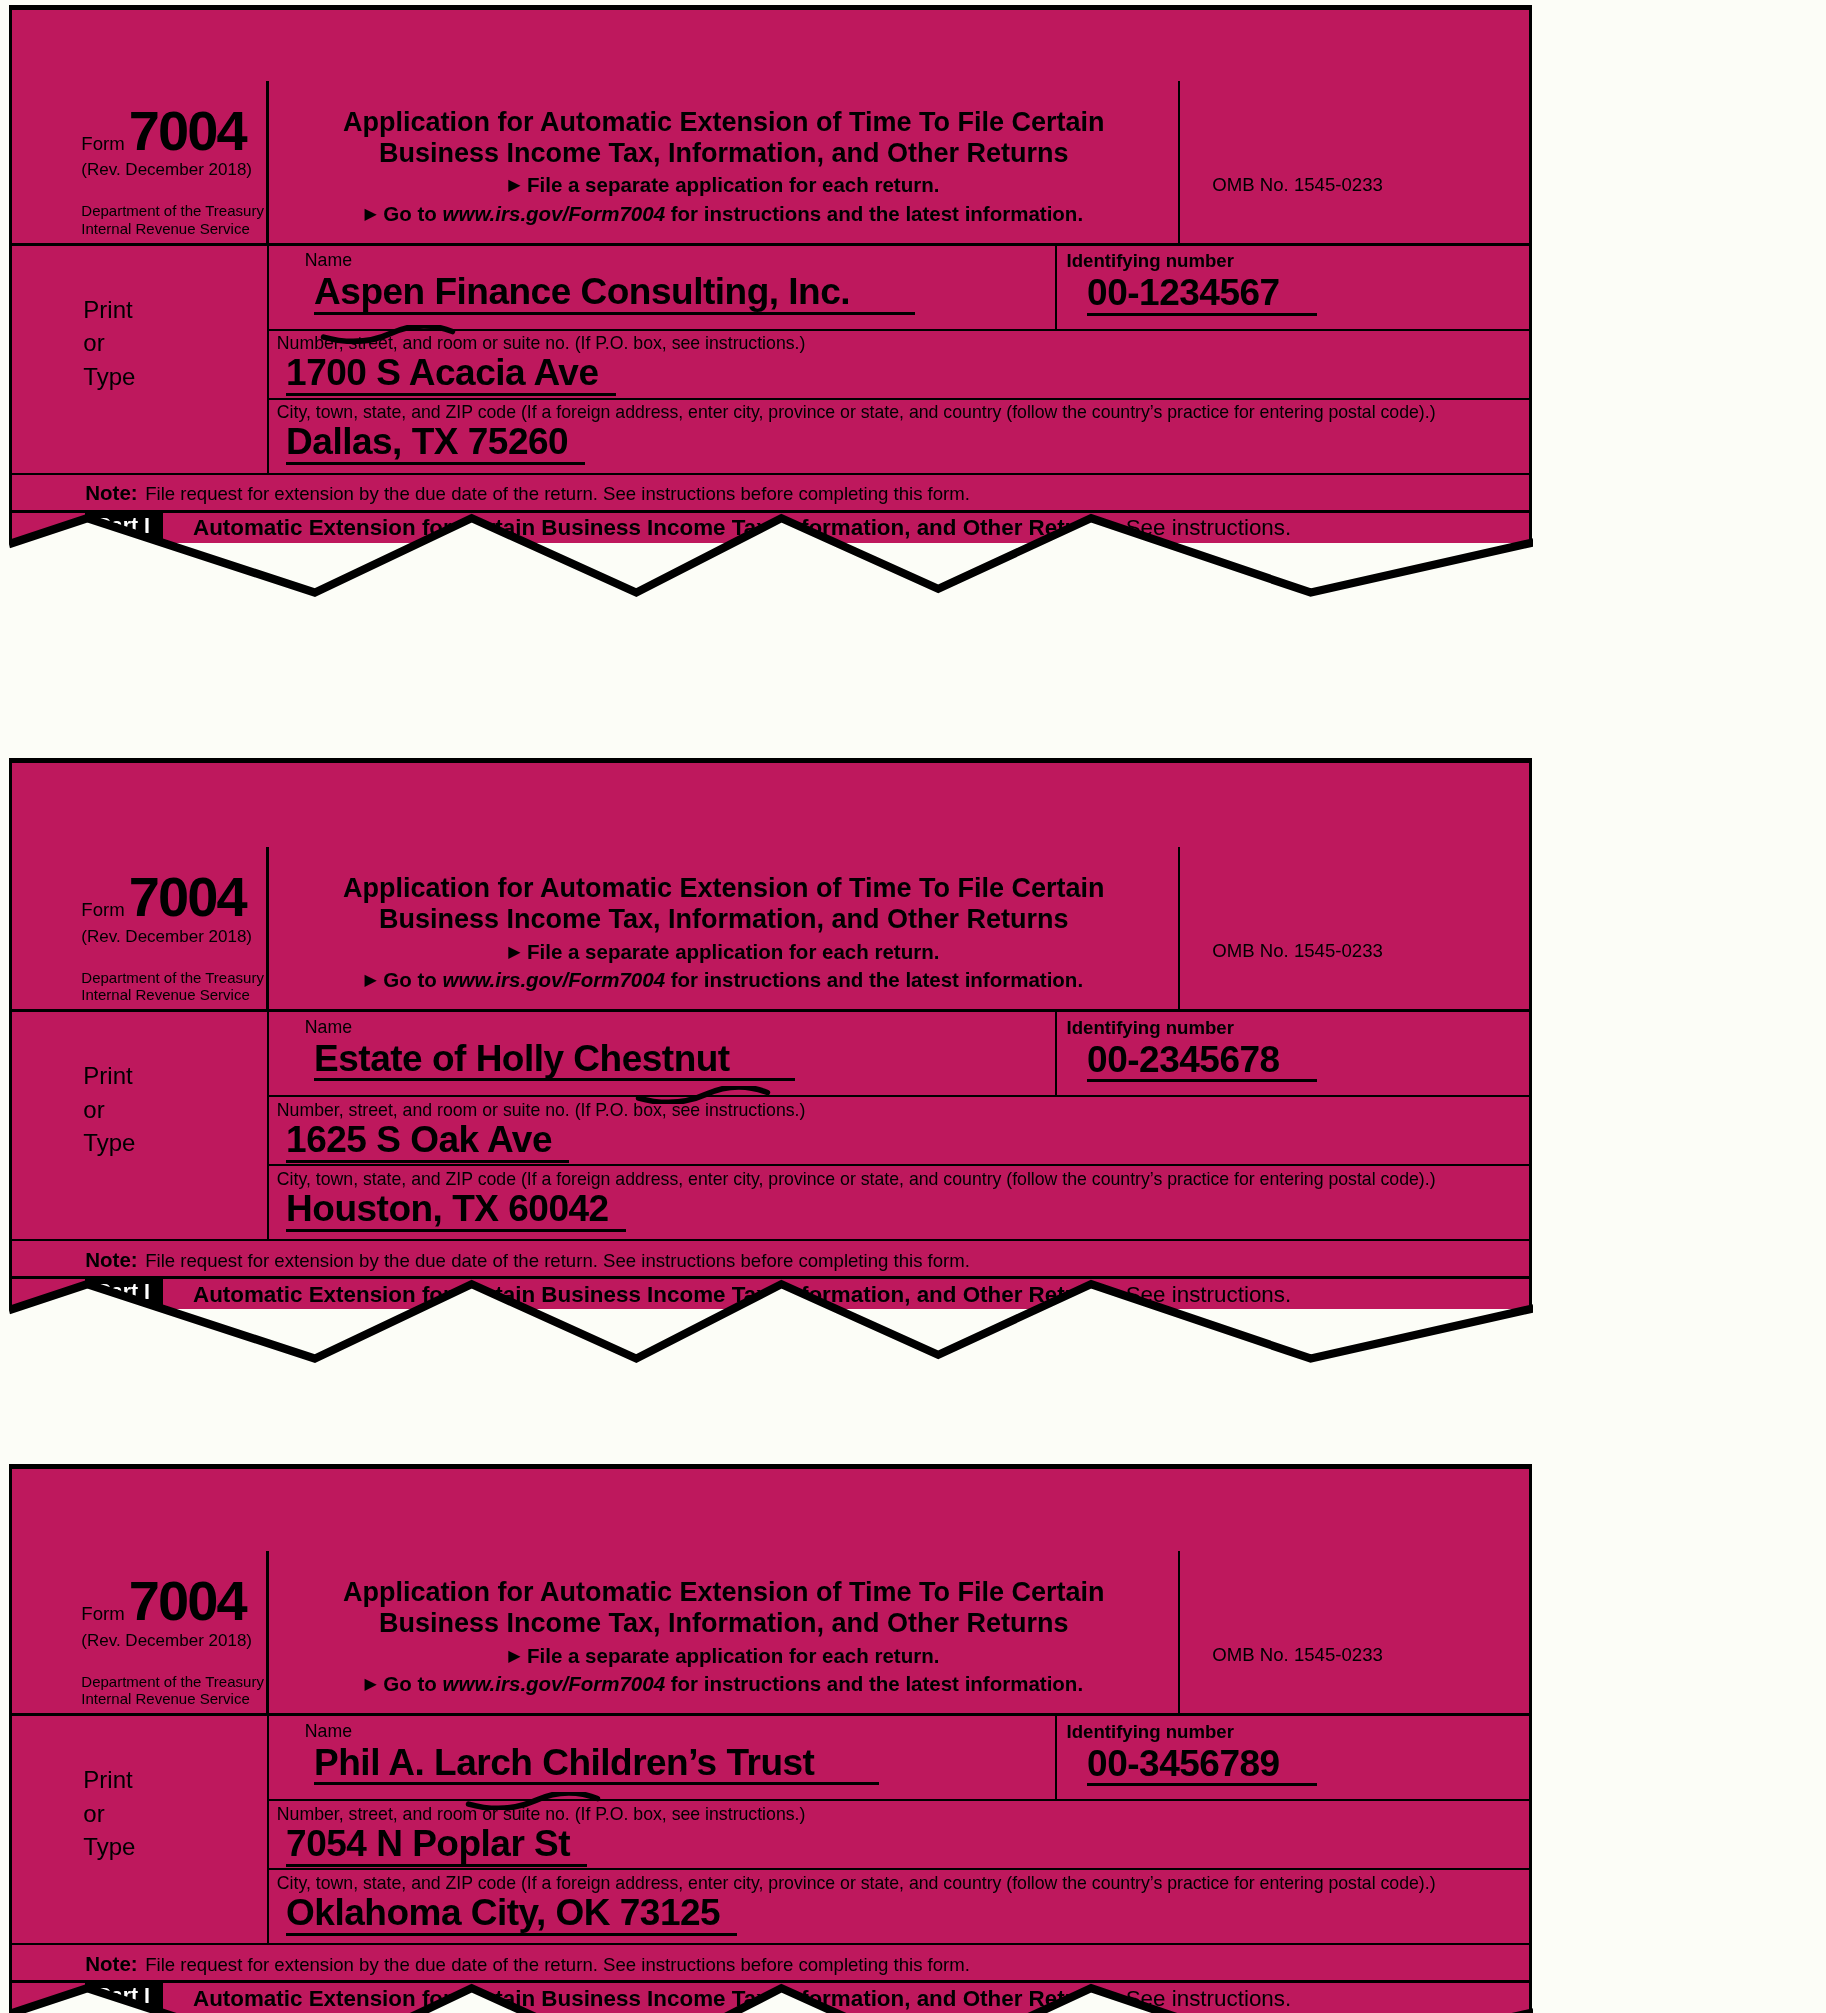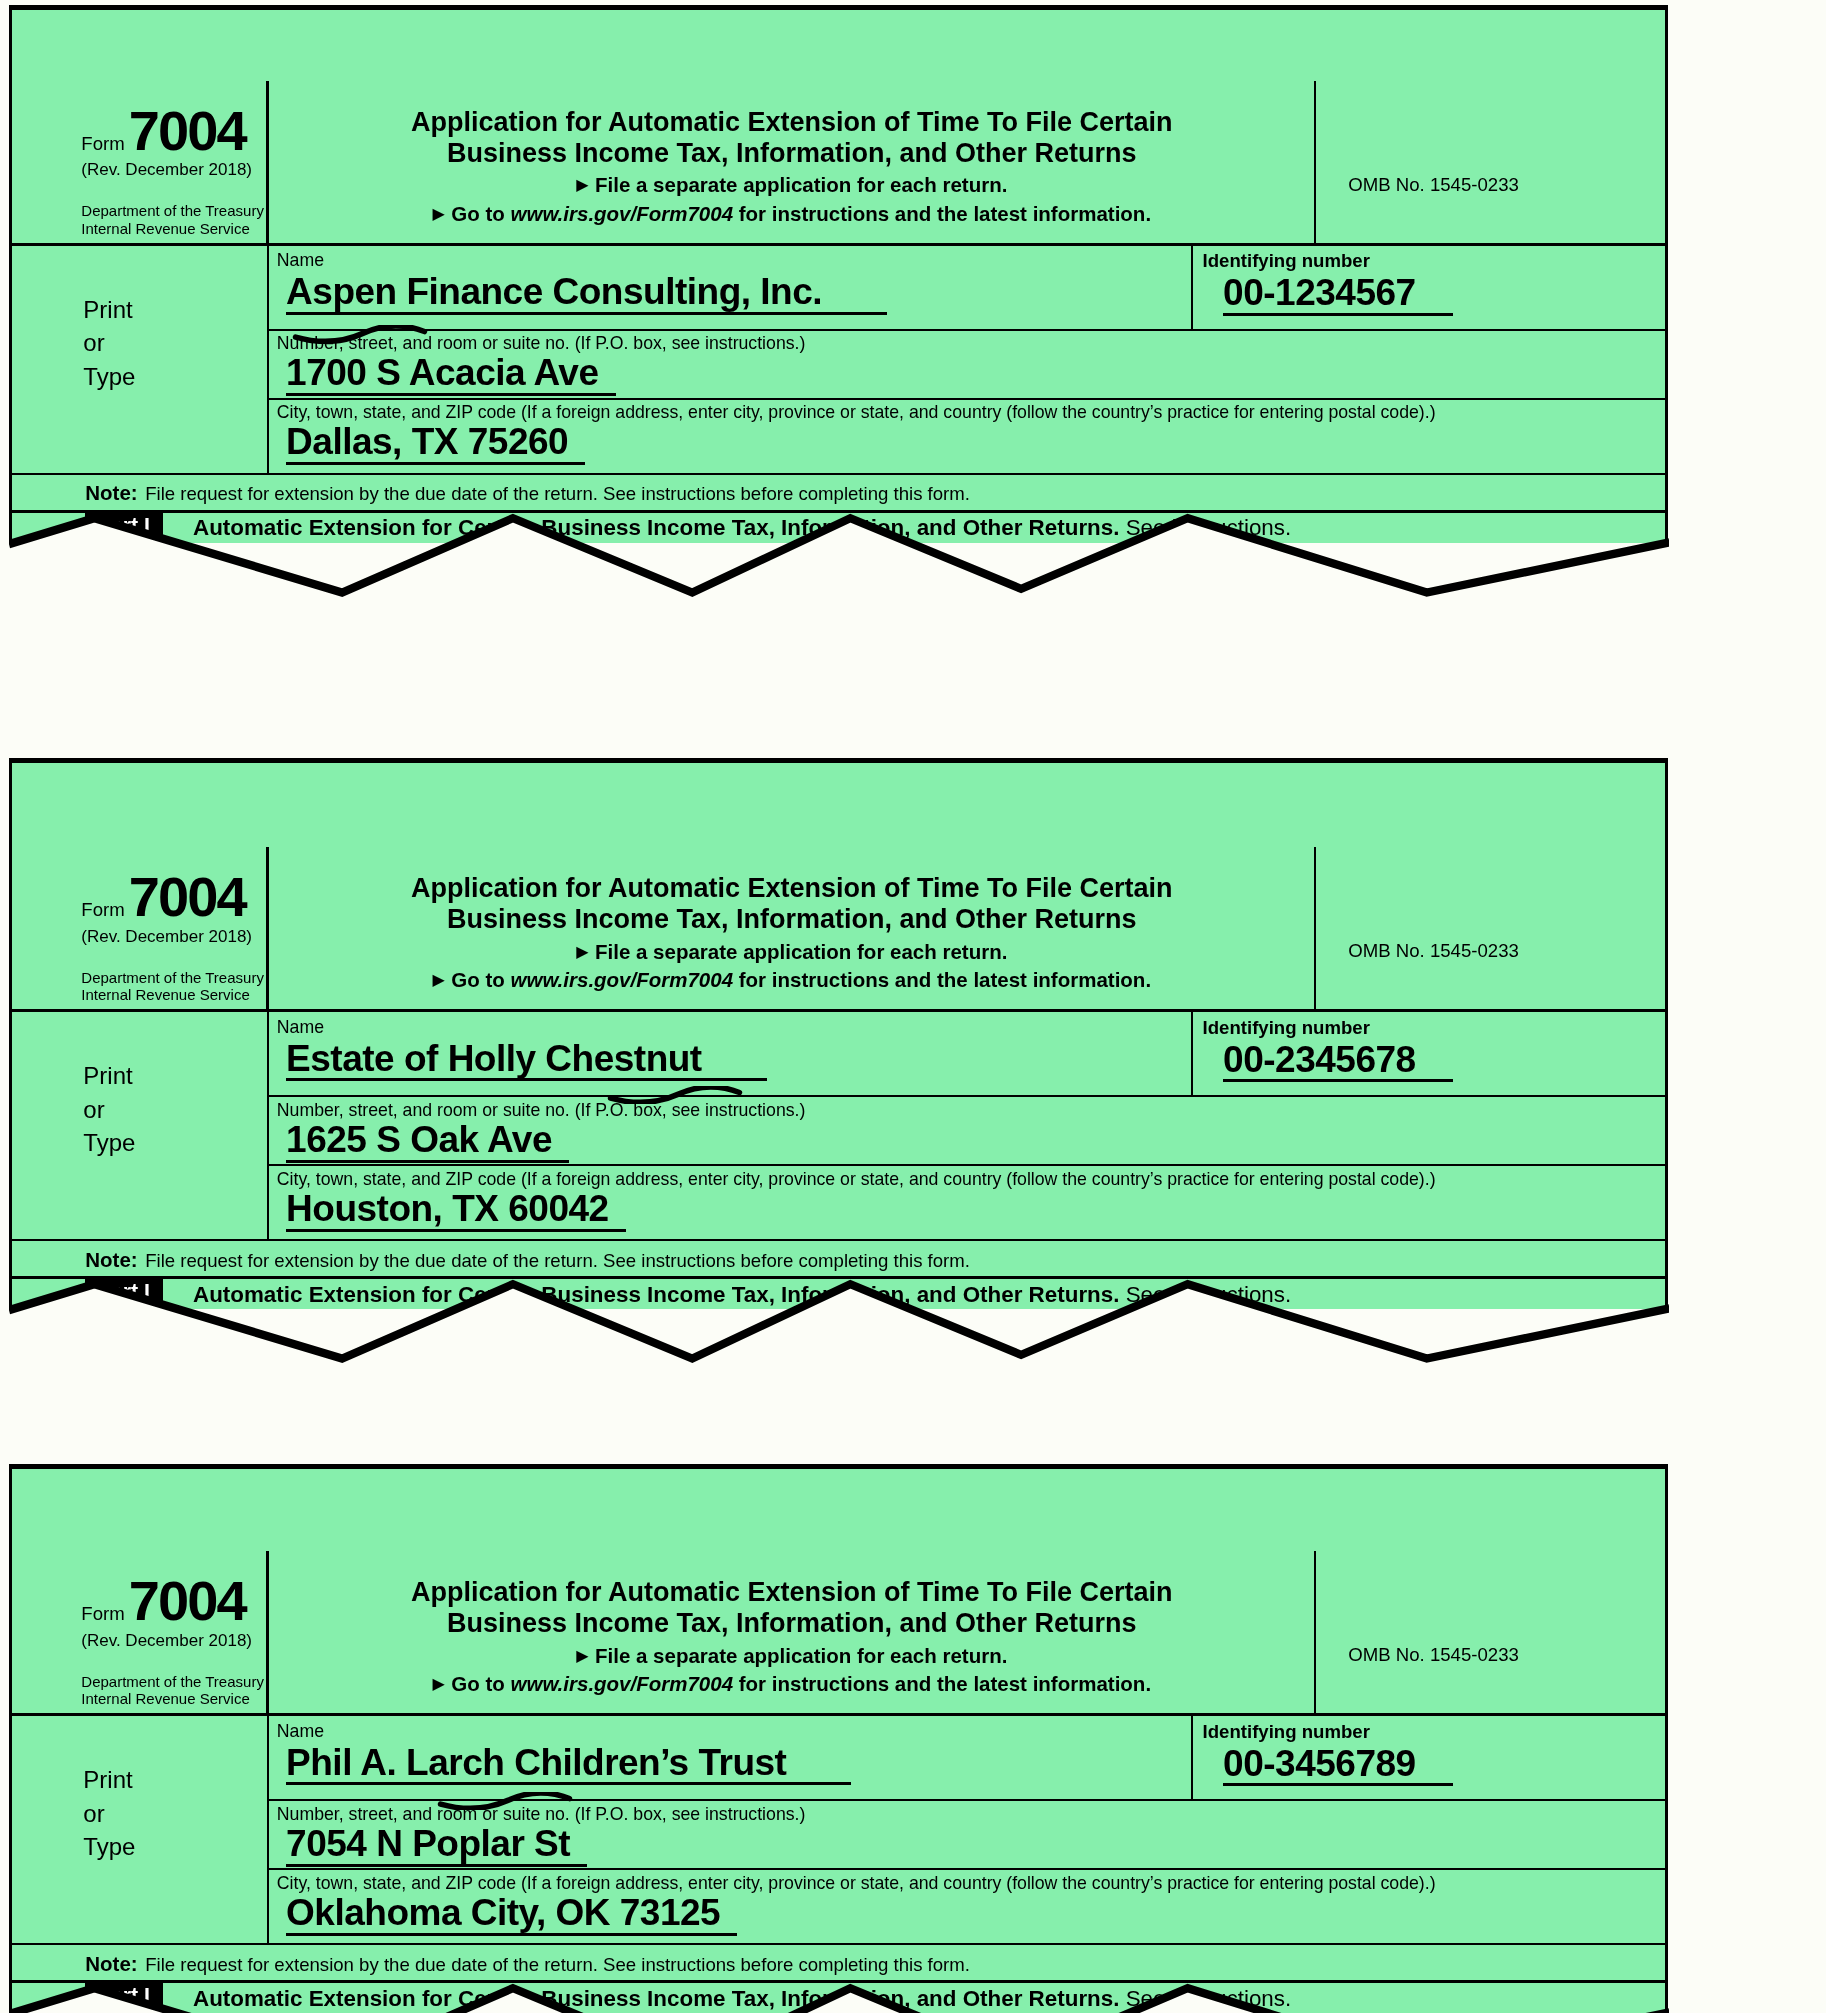--- a/index.html
+++ b/index.html
@@ -1,20 +1,20 @@
 <!DOCTYPE html>
 <html style="font-size:15px"><head>
 <meta charset="utf-8">
 <style>
   html,body{margin:0;padding:0;background:#fcfdf7;}
   #page{position:relative;width:1826px;height:2014px;background:#fcfdf7;overflow:hidden;
         font-family:"Liberation Sans","DejaVu Sans",sans-serif;color:#000;}
-  .sheet{position:absolute;left:9.3px;width:1659px;box-sizing:border-box;
+  .sheet{position:absolute;left:9.3px;width:1523px;box-sizing:border-box;
          border:3.7px solid #000;border-top-width:5.6px;border-bottom:none;
-         background:#86efac;}
+         background:#be185d;}
   .s0{top:4.7px;height:538px;padding-top:71px;}
   .s1{top:758px;height:551px;padding-top:84px;}
   .s2{top:1464px;height:549px;padding-top:82px;}
 
   
   .header-row{display:flex;border-bottom:3.7px solid #000;height:165px;box-sizing:border-box;}
   .hd-left{width:257px;box-sizing:border-box;border-right:3.7px solid #000;padding:26px 0 0 69px;}
   .form-word{font-size:18.6px;}
   .form-number{font-size:56px;font-weight:bold;letter-spacing:-1.9px;line-height:0.85;}
   .revision{font-size:17px;margin-top:5.6px;white-space:nowrap;}
@@ -28,21 +28,21 @@
 
   
   .entry-region{display:flex;border-bottom:2.8px solid #000;box-sizing:border-box;}
   .gutter{width:257px;box-sizing:border-box;border-right:2.8px solid #000;
           padding:47px 0 0 71px;font-size:24px;font-weight:normal;line-height:1.4;}
   .rows{flex:1;display:flex;flex-direction:column;min-width:0;}
   .cell-label{font-size:17.7px;white-space:nowrap;overflow:hidden;}
   .id-label{font-size:18.6px;font-weight:bold;}
   .val{display:inline-block;font-size:37px;font-weight:bold;letter-spacing:-0.5px;
        border-bottom:3.7px solid #000;line-height:1.05;white-space:nowrap;}
-  .row-name{height:83px;box-sizing:border-box;display:flex;}
+  .row-name{height:83px;box-sizing:border-box;display:flex;padding-left:28px;}
   .cell-name{flex:1;box-sizing:border-box;border-right:2.8px solid #000;padding:4.7px 0 0 7.5px;position:relative;}
   .cell-id{width:472px;box-sizing:border-box;padding:4.7px 0 0 9.3px;}
   .name-val{margin:1.9px 0 0 9.3px;padding-right:65px;}
   .id-val{margin:1.9px 0 0 20.5px;padding-right:37px;}
   .row-street{height:69px;box-sizing:border-box;border-top:2.8px solid #000;padding:2.8px 0 0 7.5px;}
   .row-city{height:75px;box-sizing:border-box;border-top:2.8px solid #000;padding:2.8px 0 0 7.5px;}
   .street-val,.city-val{margin:0 0 0 9.3px;padding-right:17px;}
 
   
   .note-row{height:35px;box-sizing:border-box;padding:6.5px 0 0 73px;font-size:18.6px;}

